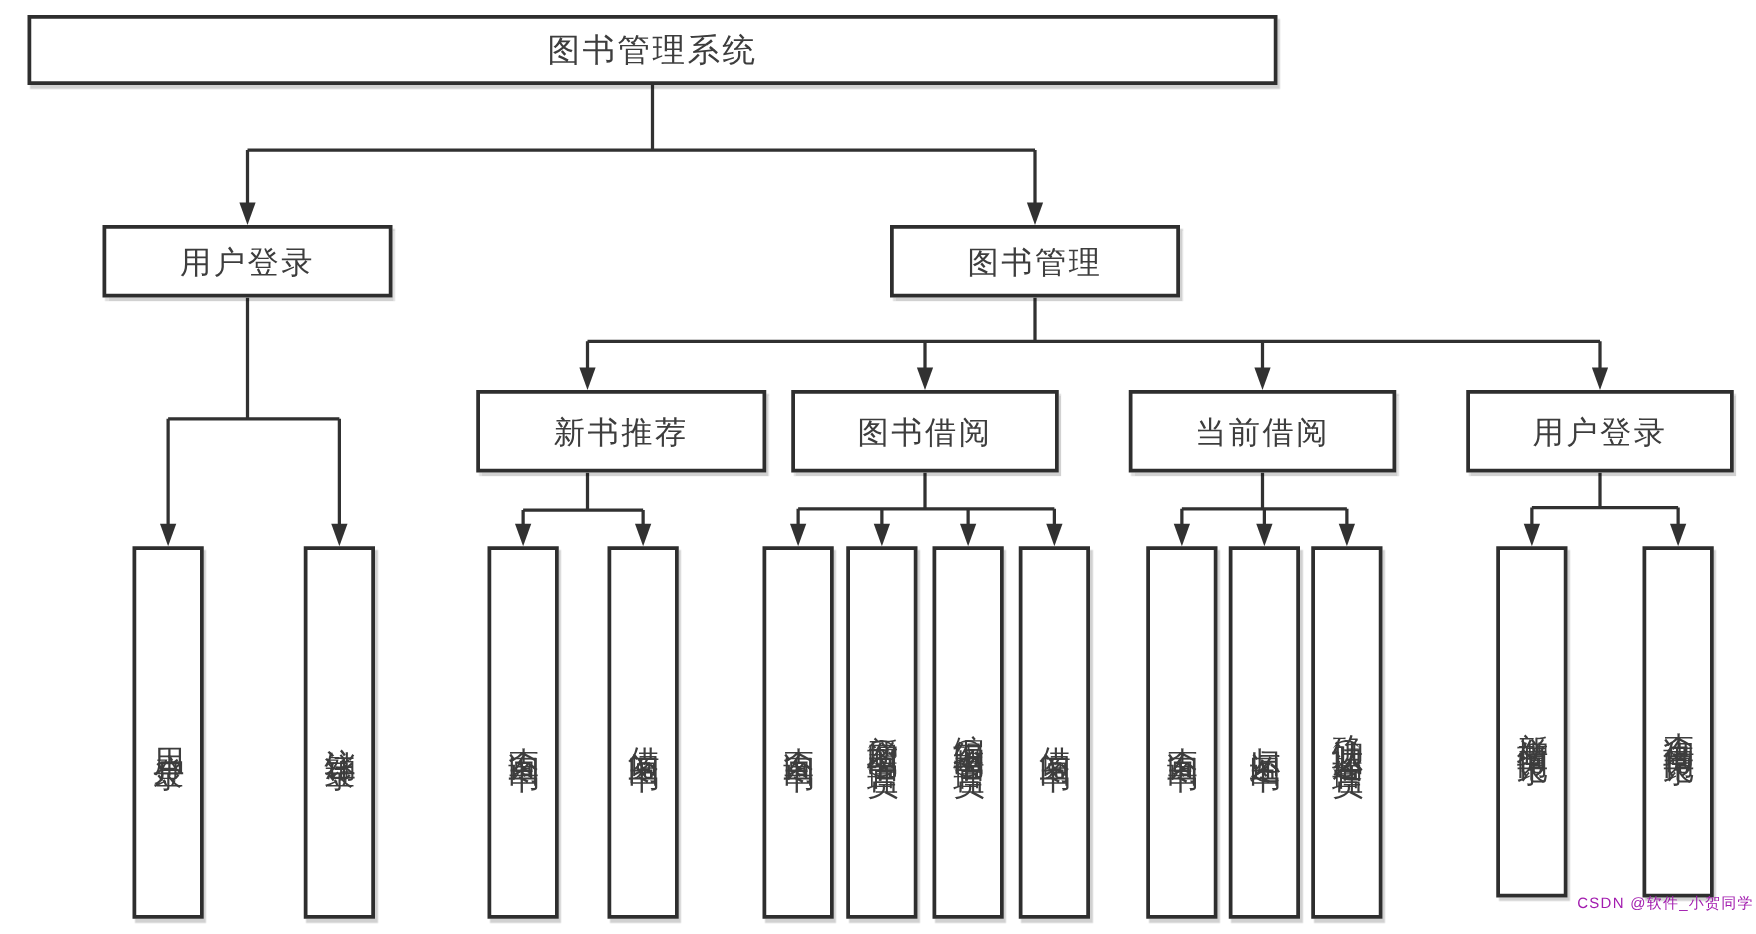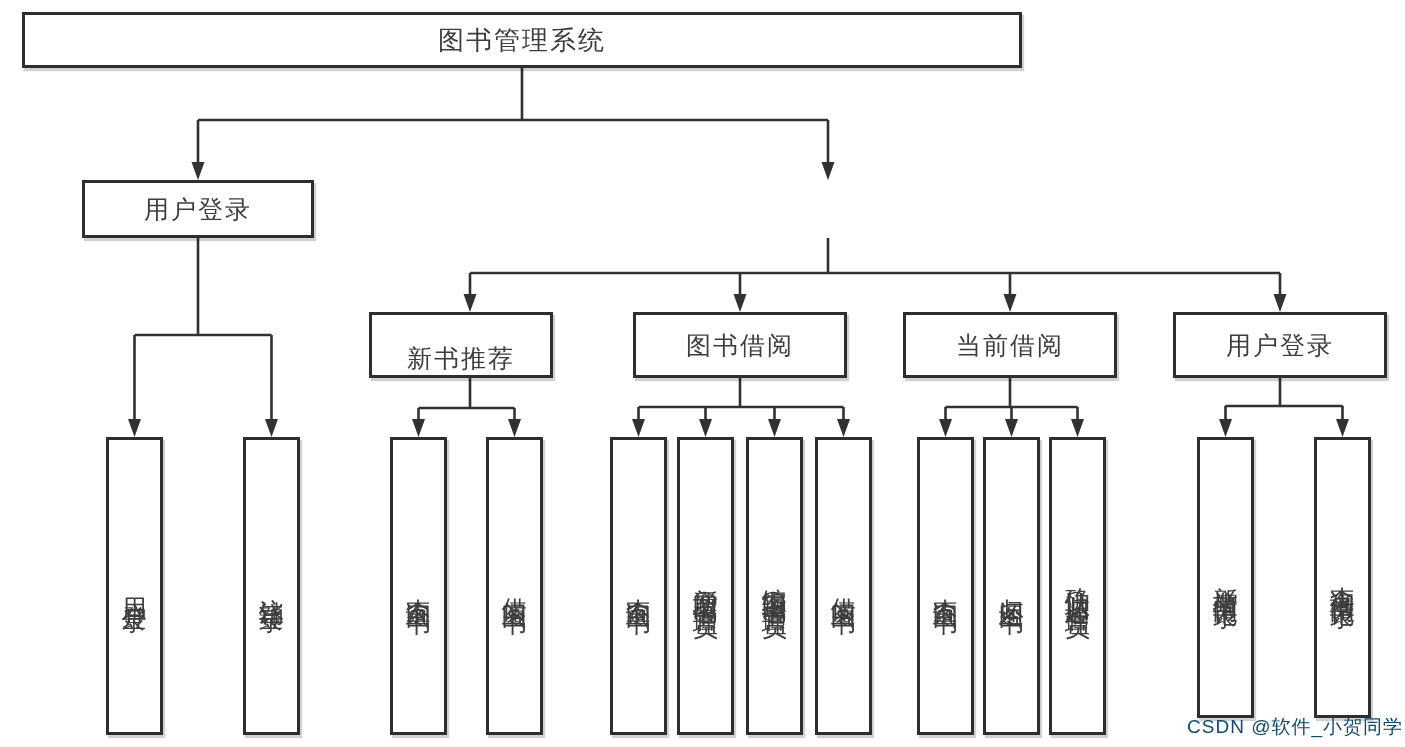--- a/index.html
+++ b/index.html
@@ -32,30 +32,30 @@
     text-orientation: mixed;
     font-size: 25px;
     line-height: 1.05;
     letter-spacing: 4px;
     white-space: nowrap;
   }
   .watermark {
     position: absolute;
     right: 2px;
     top: 714px;
-    font-size: 19px;
+    font-size: 12px;
     letter-spacing: 1px;
-    color: #0c4a6e;
+    color: #a21caf;
     z-index: 5;
   }
   
   #n-root            { left: 22px;   top: 12px;  width: 1000px; height: 56px; }
   #n-user-login      { left: 82px;   top: 180px; width: 232px;  height: 58px; }
   #n-book-management { left: 712px;  top: 180px; width: 232px;  height: 58px; }
-  #n-new-recommend   { left: 369px;  top: 312px; width: 184px;  height: 66px; align-items: flex-end; }
+  #n-new-recommend   { left: 381px;  top: 312px; width: 232px;  height: 66px; }
   #n-book-borrow     { left: 633px;  top: 312px; width: 214px;  height: 66px; }
   #n-current-borrow  { left: 903px;  top: 312px; width: 214px;  height: 66px; }
   #n-borrow-records  { left: 1173px; top: 312px; width: 214px;  height: 66px; }
   .leaf { top: 437px; width: 57px; height: 298px; }
   #l-user-login      { left: 106px; }
   #l-logout          { left: 243px; }
   #l-rec-query       { left: 390px; }
   #l-rec-borrow      { left: 486px; }
   #l-bor-query       { left: 610px; }
   #l-bor-add         { left: 677px; }
@@ -115,20 +115,23 @@
     </g>
   </svg>
 
   <div id="n-root" class="node root-node">
     <span>图书管理系统</span>
   </div>
 
   <div id="n-user-login" class="node h-node">
     <span>用户登录</span>
   </div>
+  <div id="n-book-management" class="node h-node">
+    <span>图书管理</span>
+  </div>
 
   <div id="n-new-recommend" class="node h-node">
     <span>新书推荐</span>
   </div>
   <div id="n-current-borrow" class="node h-node">
     <span>当前借阅</span>
   </div>
   <div id="n-book-borrow" class="node h-node">
     <span>图书借阅</span>
   </div>

